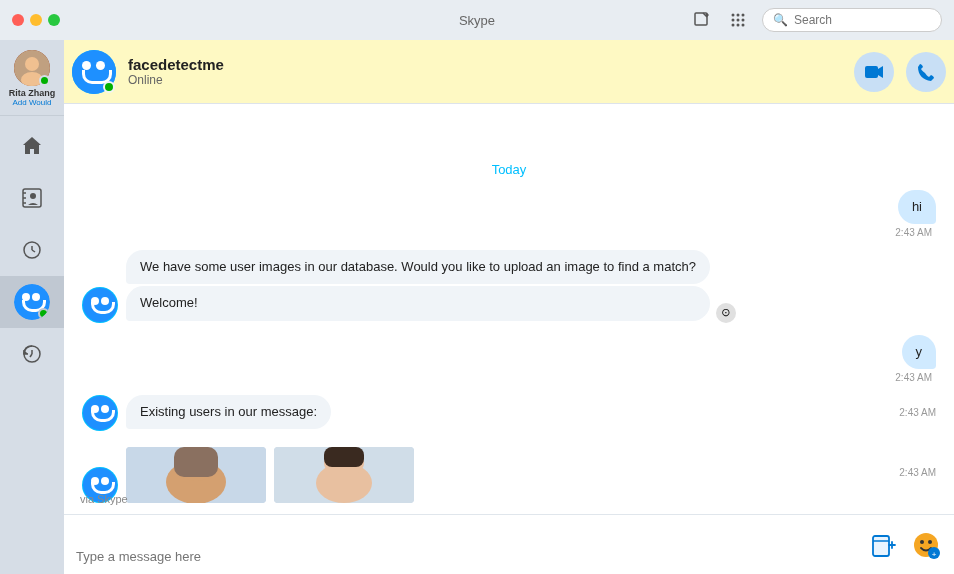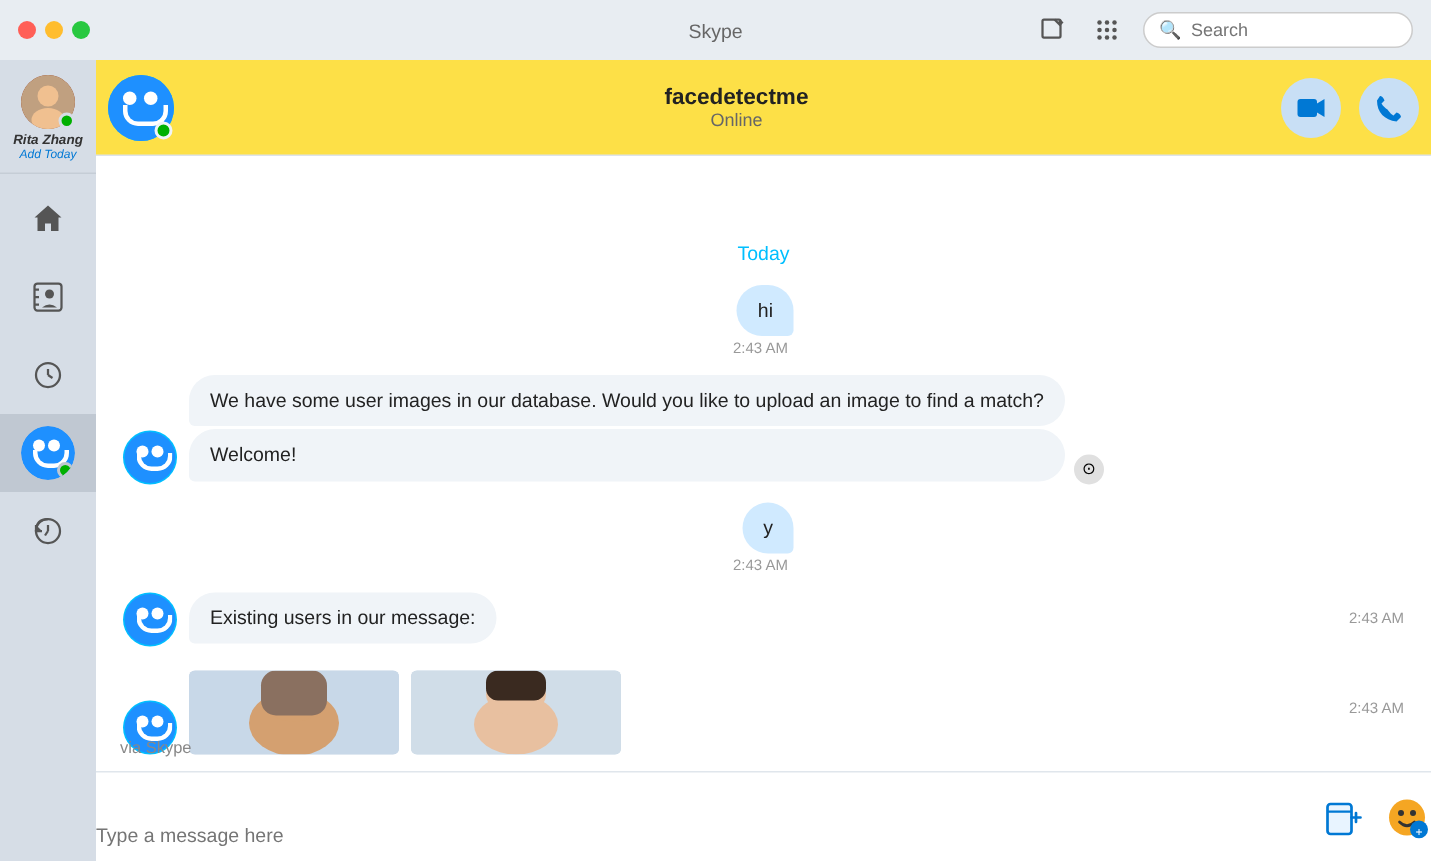--- a/index.html
+++ b/index.html
@@ -62,21 +62,20 @@
       flex-shrink: 0;
     }
 
     .user-profile {
       width: 64px;
       display: flex;
       flex-direction: column;
       align-items: center;
       padding: 10px 0 8px;
       border-bottom: 1px solid #c5cdd6;
-      font-style: italic;
     }
     .user-avatar-wrap {
       position: relative;
       margin-bottom: 2px;
     }
     .user-avatar {
       width: 36px;
       height: 36px;
       border-radius: 50%;
       background: #a0522d;
@@ -161,27 +160,26 @@
     .chat-area {
       display: flex;
       flex-direction: column;
       flex: 1;
       background: #fff;
       overflow: hidden;
     }
 
     .chat-header {
       height: 64px;
-      background: #fde047;
+      background: #fef9c3;
       display: flex;
       align-items: center;
       padding: 0 8px;
       border-bottom: 1px solid #dde3ea;
       flex-shrink: 0;
-      text-align: center;
     }
     .chat-header-avatar {
       width: 44px;
       height: 44px;
       border-radius: 50%;
       background: #00bfff;
       display: flex;
       align-items: center;
       justify-content: center;
       font-size: 26px;
@@ -251,21 +249,21 @@
     .date-divider span {
       font-size: 13px;
       color: #00bfff;
     }
 
     .message-row {
       display: flex;
       margin-bottom: 12px;
     }
     .message-row.outgoing {
-      justify-content: center;
+      justify-content: flex-end;
     }
     .message-row.incoming {
       justify-content: flex-start;
       align-items: flex-end;
     }
 
     .msg-avatar {
       width: 36px;
       height: 36px;
       border-radius: 50%;
@@ -327,21 +325,21 @@
       position: relative;
     }
 
     
     .input-area {
       height: 60px;
       background: #fff;
       border-top: 1px solid #e0e6ec;
       display: flex;
       align-items: center;
-      padding: 0 0;
+      padding: 0 12px;
       flex-shrink: 0;
       position: relative;
     }
     .via-skype {
       position: absolute;
       top: -22px;
       left: 16px;
       font-size: 11px;
       color: #888;
     }
@@ -499,21 +497,21 @@
 
           <svg width="36" height="36" viewBox="0 0 36 36">
             <circle cx="18" cy="18" r="18" fill="#c0a080"></circle>
             <circle cx="18" cy="14" r="7" fill="#f0c090"></circle>
             <ellipse cx="18" cy="30" rx="11" ry="8" fill="#f0c090"></ellipse>
           </svg>
         </div>
         <div class="online-dot"></div>
       </div>
       <div class="user-name">Rita Zhang</div>
-      <div class="add-credit">Add Today</div>
+      <div class="add-credit">Add Would</div>
     </div>
 
     <div class="sidebar-nav">
 
       <div class="nav-item">
         <div class="nav-icon">
           <svg width="22" height="22" viewBox="0 0 22 22" fill="#555">
             <path d="M11 2 L2 10 L4 10 L4 19 L9 19 L9 14 L13 14 L13 19 L18 19 L18 10 L20 10 Z"></path>
           </svg>
         </div>

